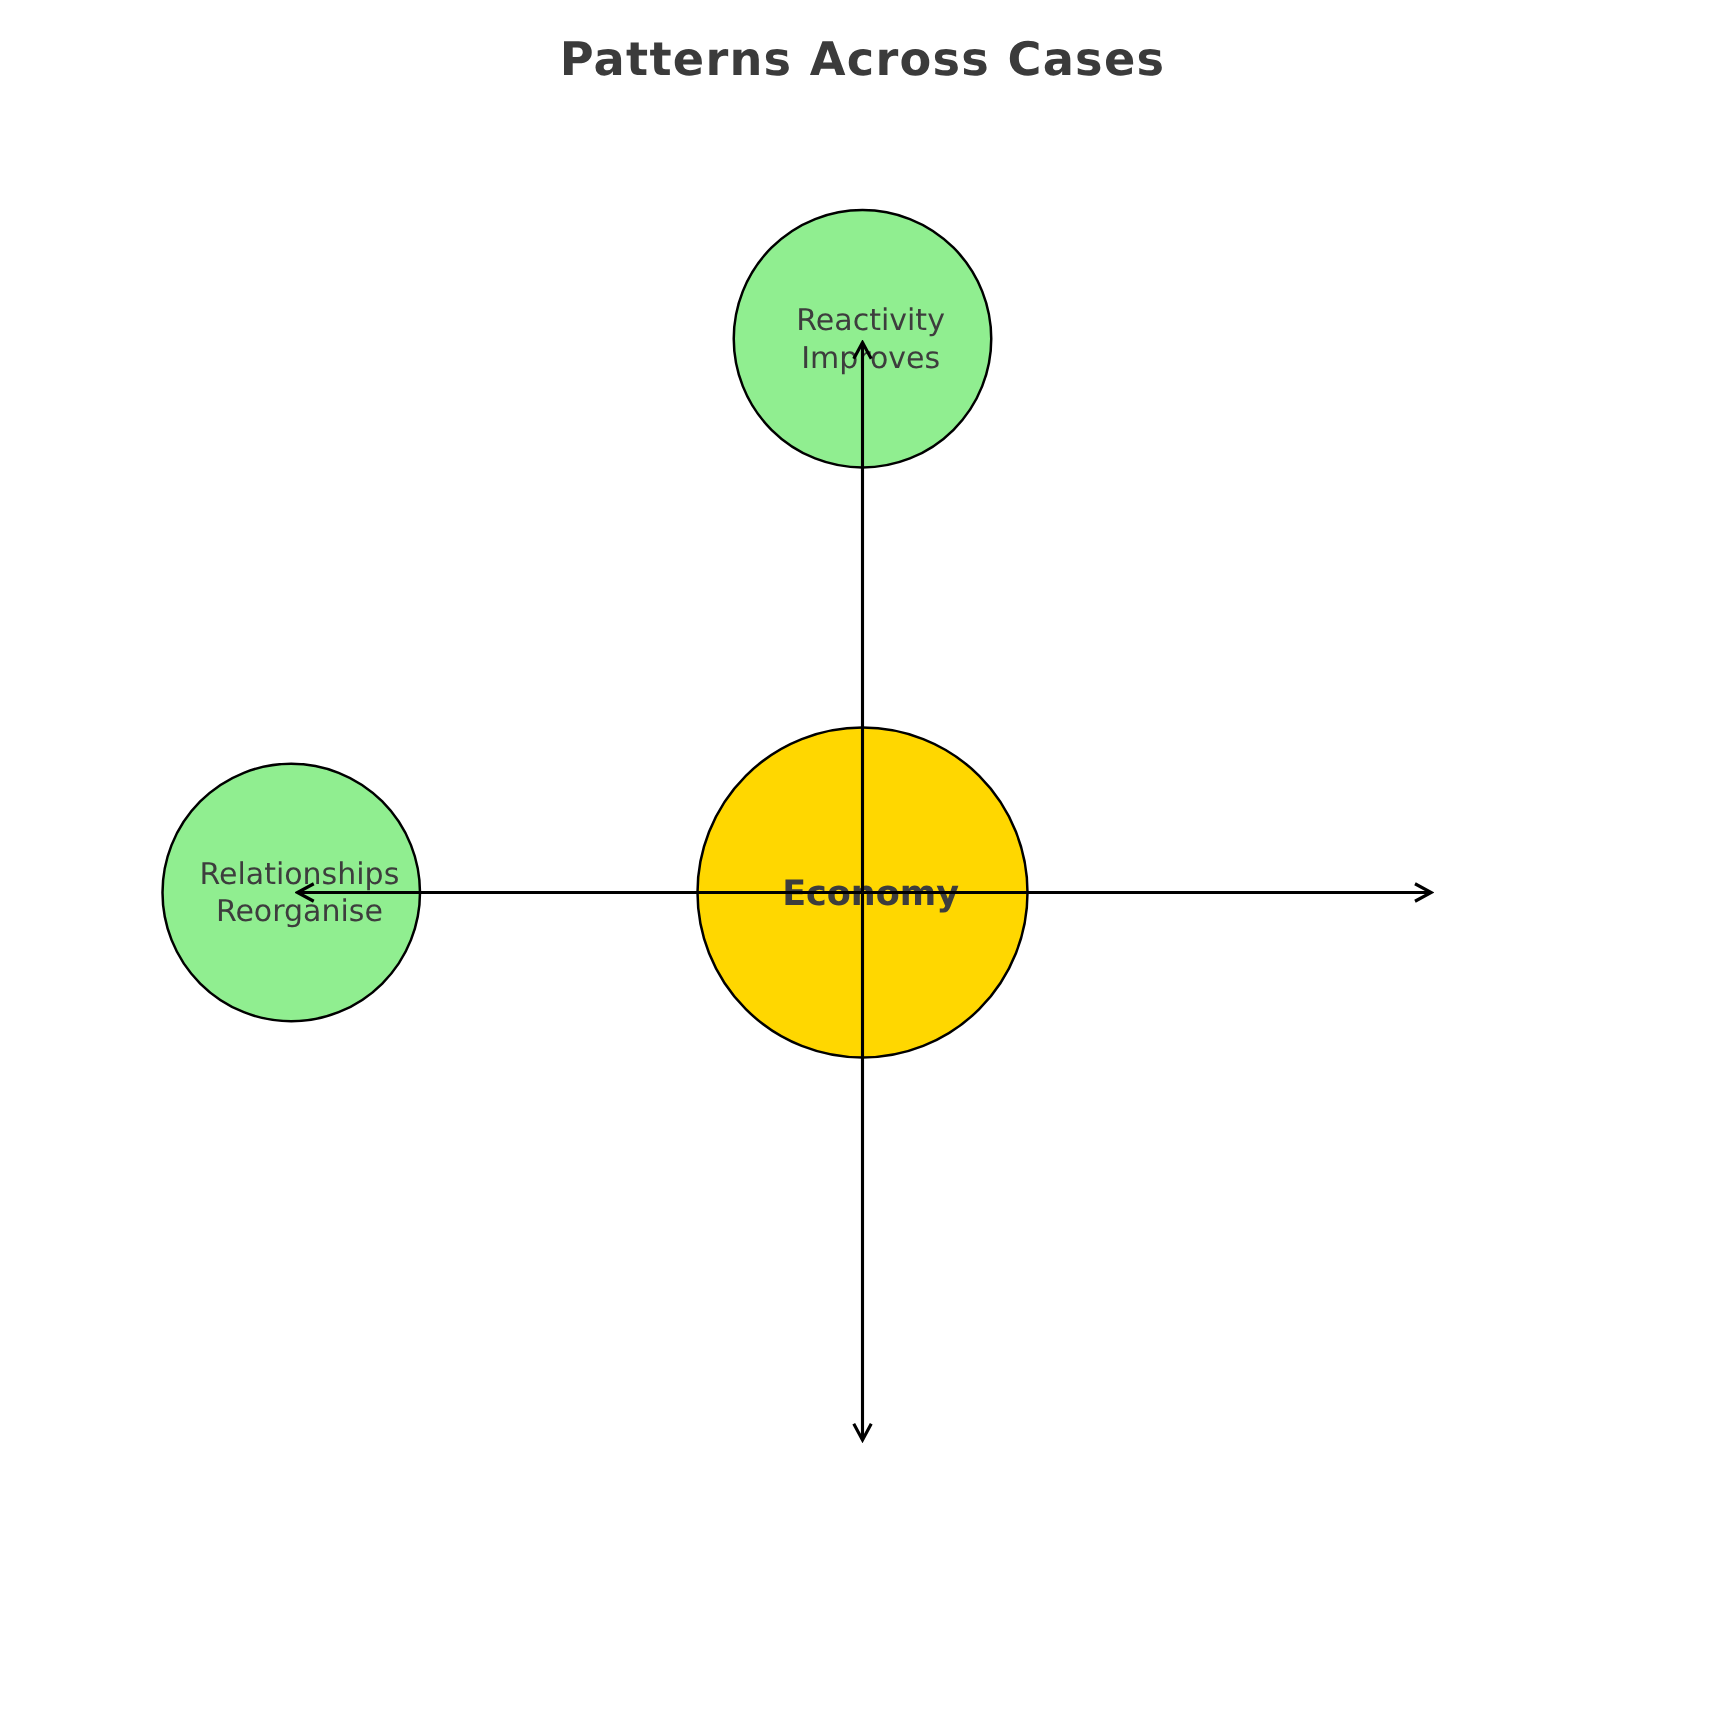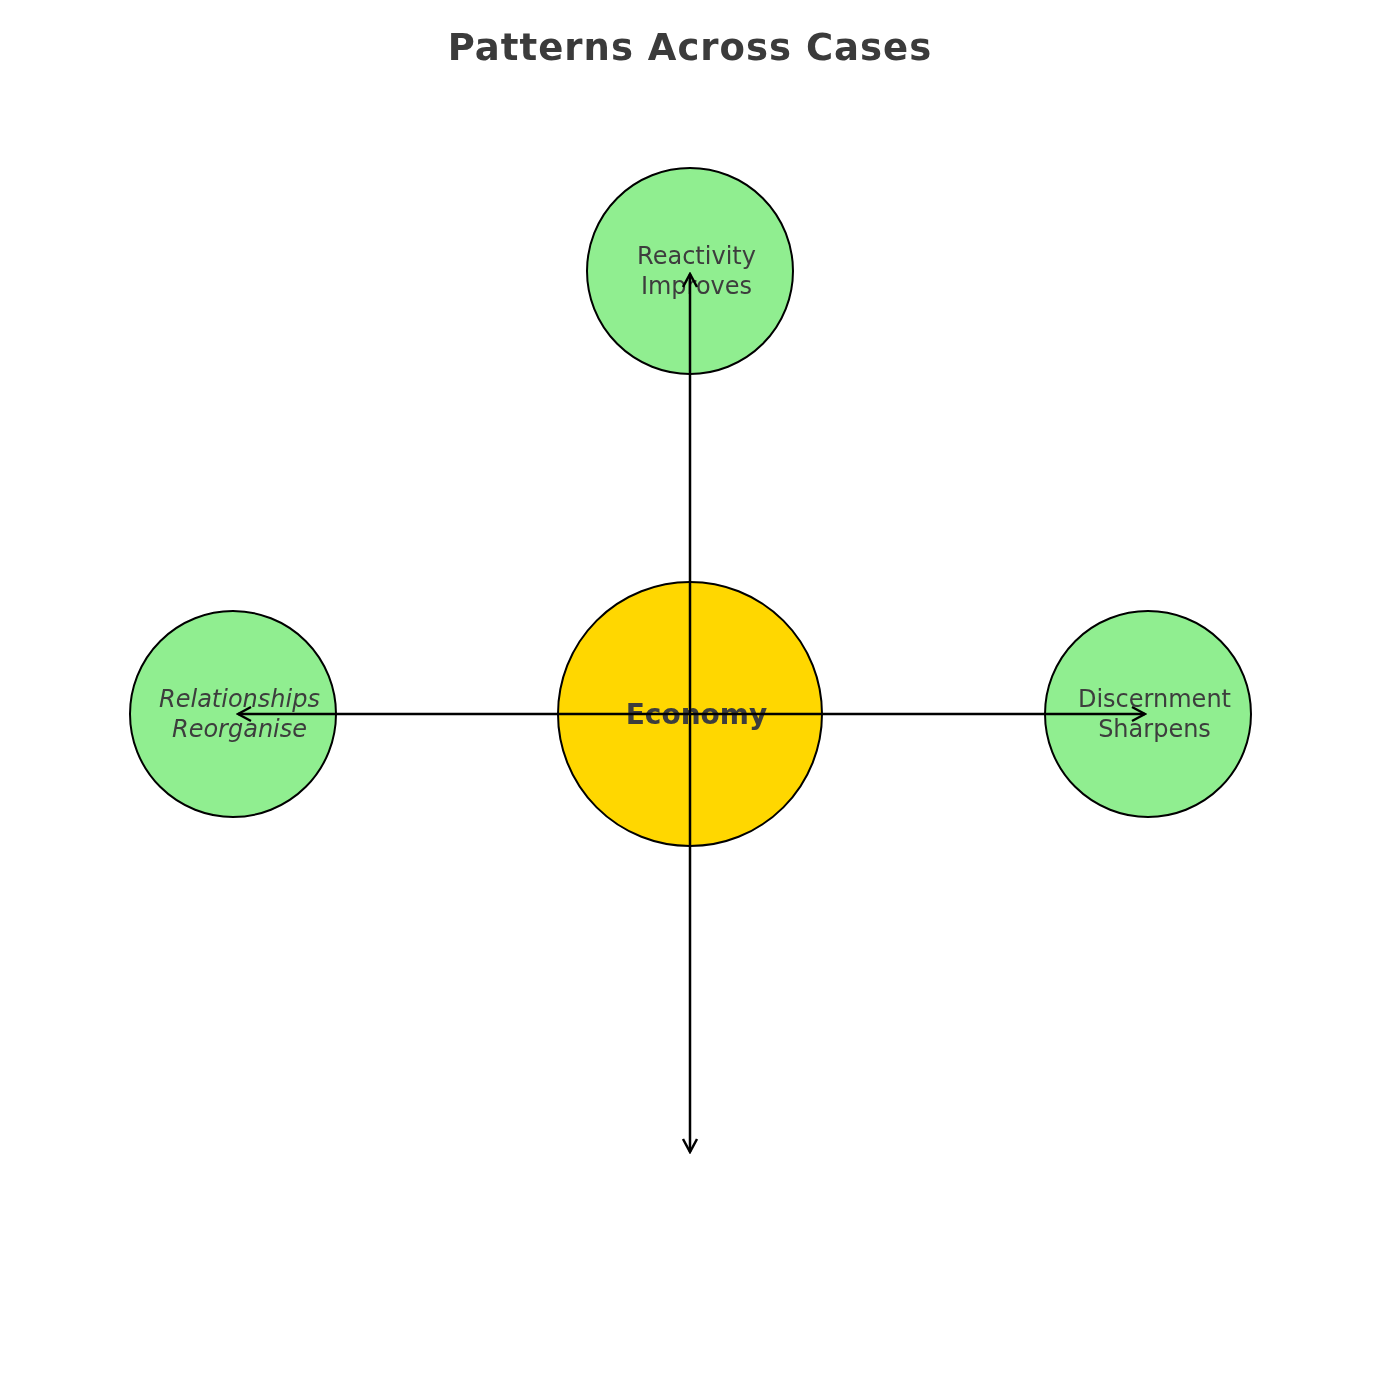--- a/index.html
+++ b/index.html
@@ -57,21 +57,21 @@
   .node-satellite {
     width: 208px;
     height: 208px;
     background: var(--node-fill);
     font-size: 24px;
     line-height: 30px;
   }
   .node-top    { left: 586px;  top: 167px; }
   .node-right  { left: 1044px; top: 610px; }
   .node-bottom { left: 586px;  top: 1053px; }
-  .node-left   { left: 129px;  top: 610px; font-style: italic; }
+  .node-left   { left: 129px;  top: 610px; }
   svg.arrows {
     position: absolute;
     left: 0;
     top: 0;
     width: 1380px;
     height: 1380px;
     pointer-events: none;
   }
   svg.arrows line {
     stroke: var(--stroke);
@@ -96,26 +96,20 @@
     </div>
   </div>
 
   <div class="node node-satellite node-top">
     <div class="label">
       <div>Reactivity</div>
       <div>Improves</div>
     </div>
   </div>
 
-  <div class="node node-satellite node-right">
-    <div class="label">
-      <div>Discernment</div>
-      <div>Sharpens</div>
-    </div>
-  </div>
 
 
   <div class="node node-satellite node-left">
     <div class="label">
       <div>Relationships</div>
       <div>Reorganise</div>
     </div>
   </div>
 
   <svg class="arrows" viewBox="0 0 1380 1380" xmlns="http://www.w3.org/2000/svg">

